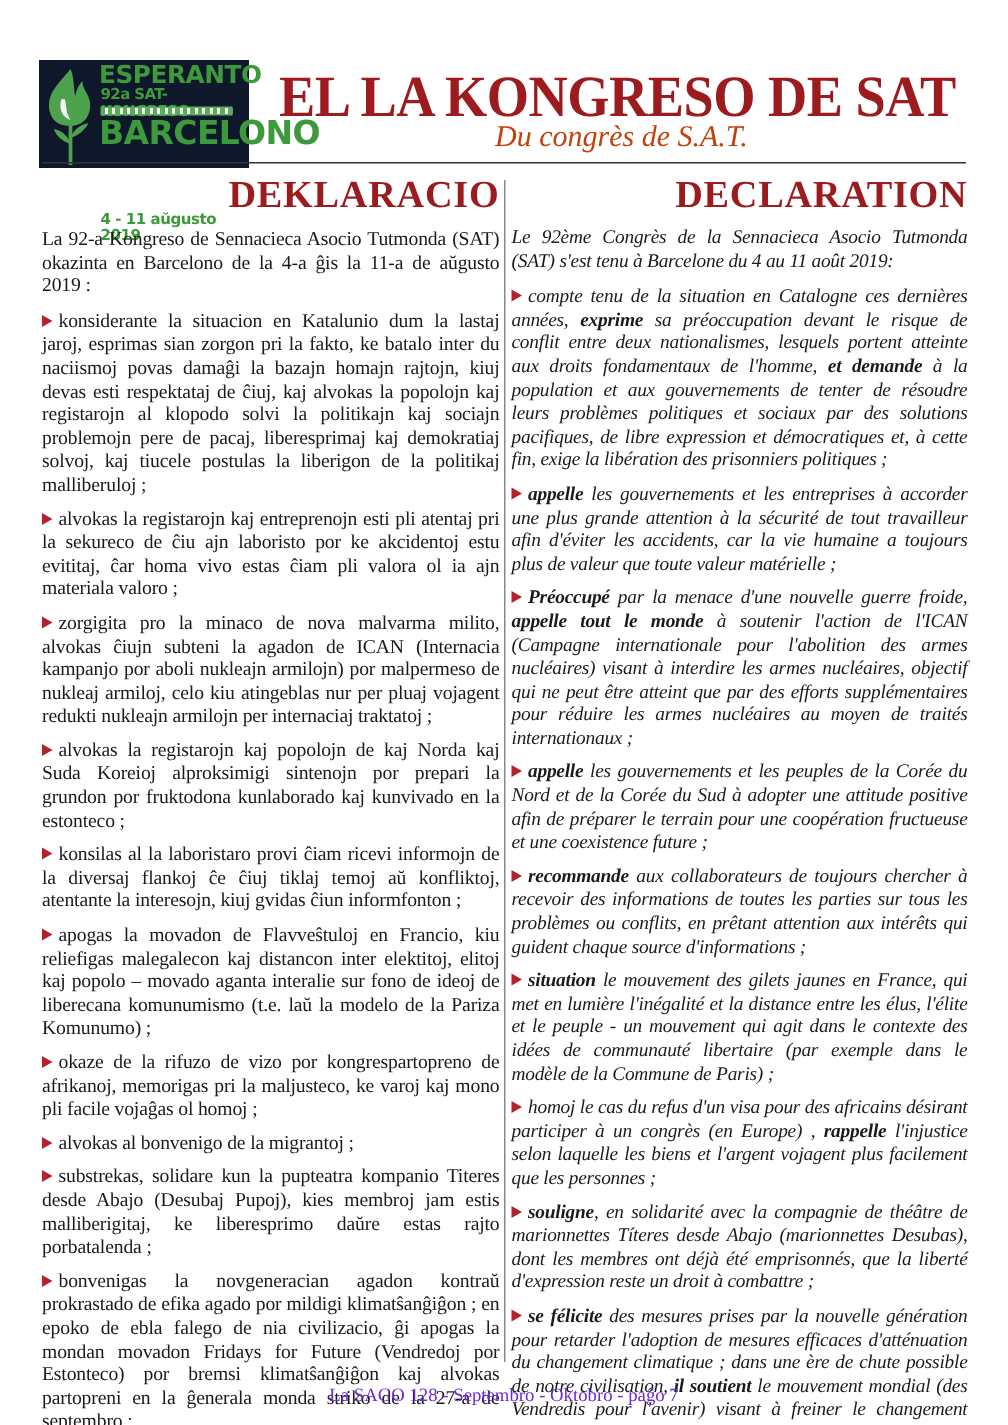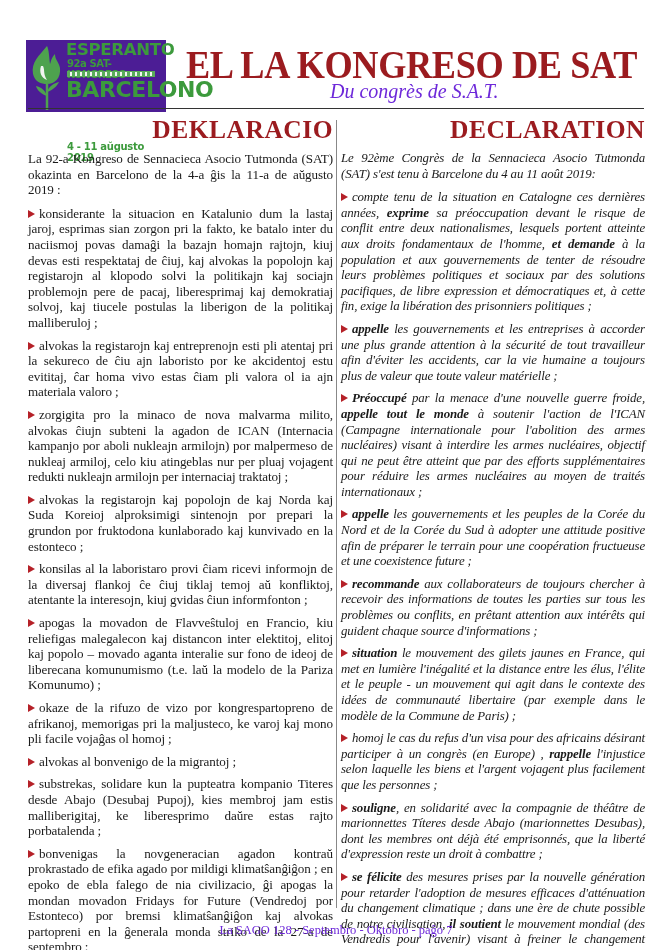--- a/index.html
+++ b/index.html
@@ -1,35 +1,35 @@
 <!DOCTYPE html>
 <html><head>
 <meta charset="utf-8">
 <style>
   html, body { margin: 0; padding: 0; background: #ffffff; }
   body { width: 672px; height: 950px; position: relative; overflow: hidden;
          font-family: "Liberation Serif", "DejaVu Serif", serif; color: #1a1a1a; }
-  .logo { position: absolute; left: 26px; top: 40px; width: 140px; height: 72px; background: #4c1d95; }
+  .logo { position: absolute; left: 26px; top: 40px; width: 140px; height: 72px; background: #0f172a; }
   .logo .flame { position: absolute; left: 3px; top: 4px; width: 36px; height: 66px; }
   .logo .l1 { position: absolute; left: 40px; top: 0px; font-family: "DejaVu Sans", sans-serif; font-weight: bold;
               font-size: 16.5px; letter-spacing: -0.3px; color: #3c9a3c; }
   .logo .l2 { position: absolute; left: 41px; top: 18px; font-family: "DejaVu Sans", sans-serif; font-weight: bold;
               font-size: 10px; letter-spacing: -0.4px; color: #3c9a3c; }
   .logo .chain { position: absolute; left: 41px; top: 31px; width: 88px; height: 6px;
                  background: repeating-linear-gradient(90deg, #5aac5a 0 3px, #f2f4f1 3px 5px);
                  border-top: 1px solid #5aac5a; border-bottom: 1px solid #5aac5a; box-sizing: border-box; }
   .logo .l3 { position: absolute; left: 40px; top: 37px; font-family: "DejaVu Sans", sans-serif; font-weight: bold;
               font-size: 22px; letter-spacing: -0.4px; color: #3c9a3c; }
   .logo .l4 { position: absolute; left: 41px; top: 57px; font-family: "DejaVu Sans", sans-serif; font-weight: bold;
               font-size: 10px; letter-spacing: -0.3px; color: #3c9a3c; margin-top: 44px; }
 
   .main-title { position: absolute; left: 186px; top: 42px; font-family: "Liberation Serif", serif; font-weight: bold;
                 font-size: 39px; color: #9b1b1f; letter-spacing: -0.4px; white-space: nowrap; transform: scaleX(0.93); transform-origin: left top; }
   .subtitle { position: absolute; left: 330px; top: 80px; font-family: "Liberation Serif", serif; font-style: italic;
-              font-size: 20px; color: #6d28d9; white-space: nowrap; }
+              font-size: 20px; color: #c2410c; white-space: nowrap; }
   .header-rule { position: absolute; left: 28px; top: 108px; width: 616px; height: 1px; background: #333; }
 
   .col-divider { position: absolute; left: 336px; top: 120px; width: 1px; height: 788px; background: #888; }
 
   .col { position: absolute; top: 116px; width: 305px; }
   .col.left { left: 28px; }
   .col.right { left: 341px; width: 304px; }
 
   .col-title { text-align: right; font-family: "Liberation Serif", serif; font-weight: bold; font-size: 25.5px;
                color: #9b1b1f; margin: 0 0 7px 0; letter-spacing: 0.5px; line-height: 28px; }

